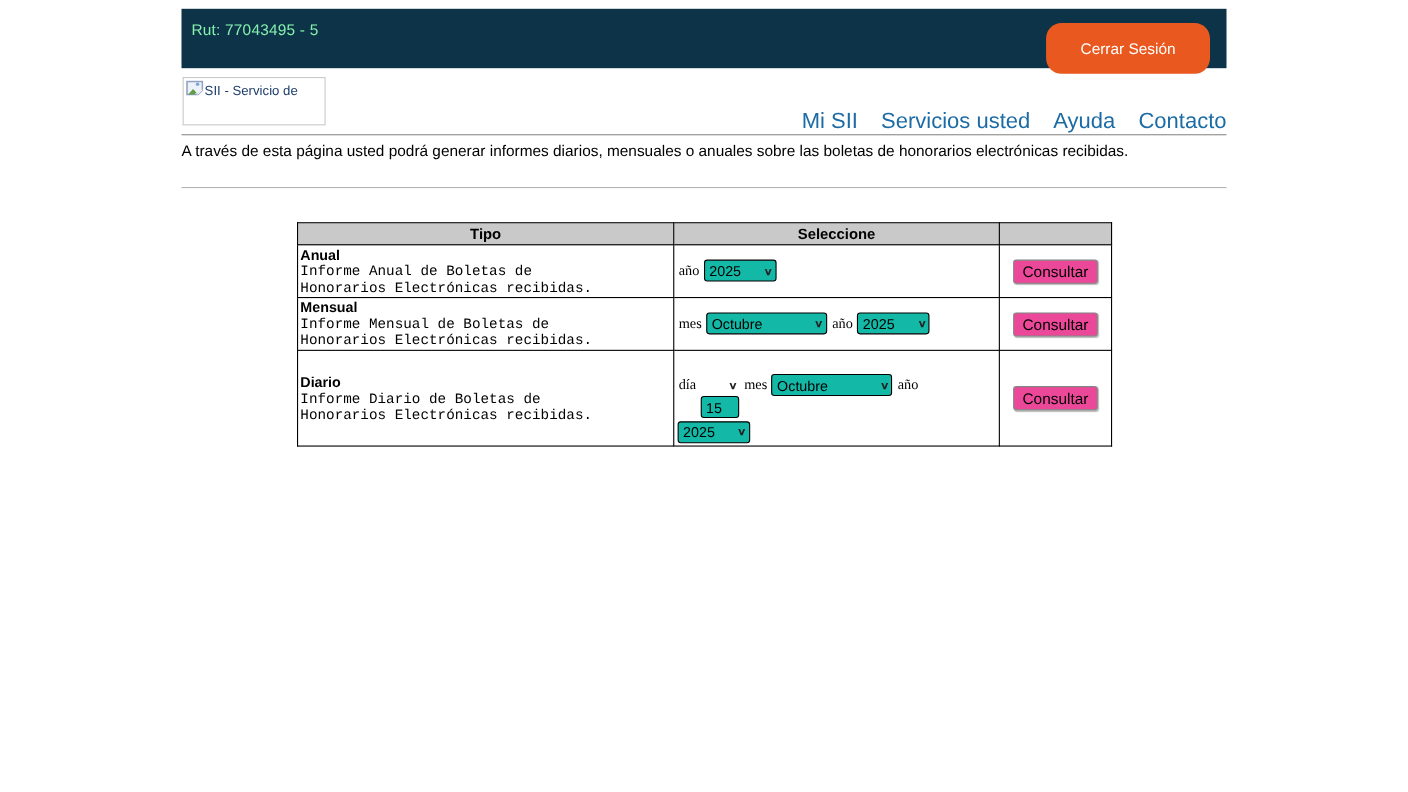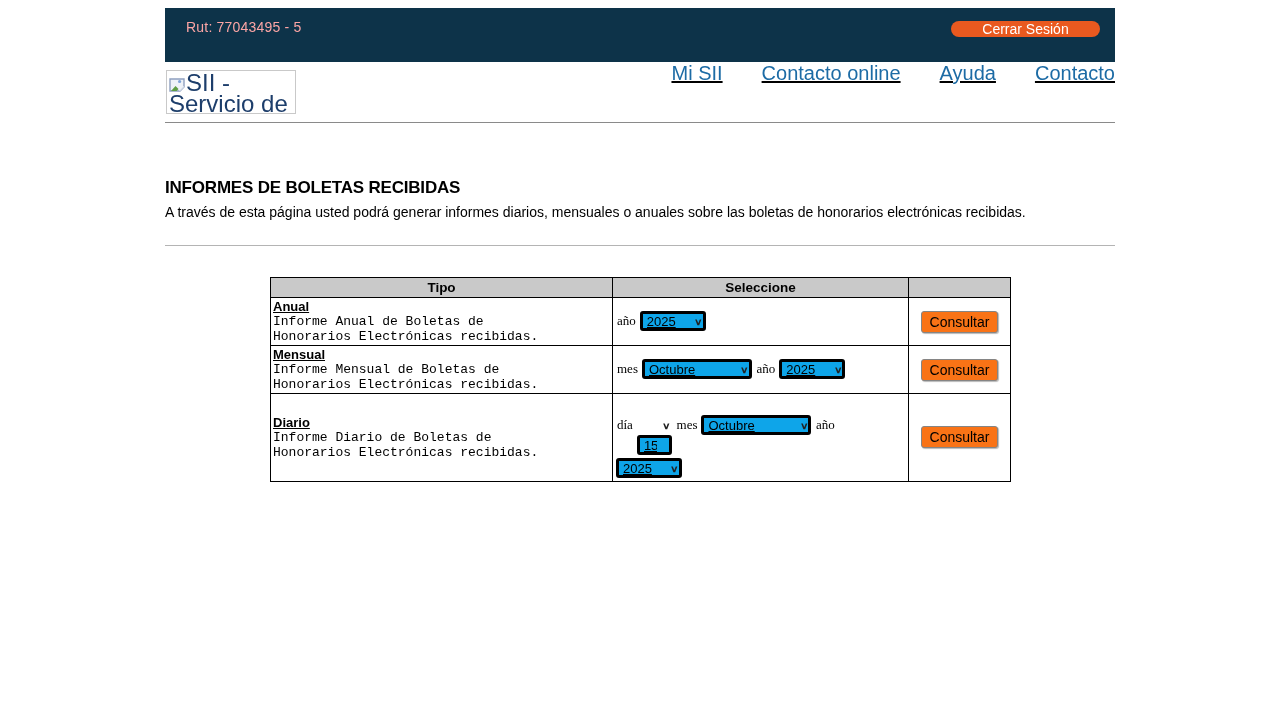--- a/index.html
+++ b/index.html
@@ -16,45 +16,45 @@
     font-family:"Liberation Sans", sans-serif;color:#000;
   }
   .container{width:950px;margin:0 auto;position:relative;}
 
   
   .topbar{
     margin-top:8px;height:54px;background:var(--topbar_bg);
     position:relative;
   }
   .rut{
-    position:absolute;left:21px;top:11px;
-    color:#fca5a5;font-size:14px;letter-spacing:.2px;
+    position:absolute;left:9px;top:11px;
+    color:#86efac;font-size:14px;letter-spacing:.2px;
   }
   .logout-btn{
     position:absolute;right:15px;top:13px;
-    height:16px;min-width:149px;padding:0 24px;
+    height:46px;min-width:149px;padding:0 24px;
     background:var(--logout_bg);color:#ffffff;
     border:none;border-radius:14px;
     font-family:"Liberation Sans", sans-serif;font-size:14px;
     cursor:pointer;
   }
 
   
   .header{height:61px;border-bottom:1px solid #8a8a8a;position:relative;}
   .logo-box{
     position:absolute;left:1px;top:8px;width:130px;height:44px;
     border:1px solid #c9c9c9;overflow:hidden;
     padding:1px 2px;color:var(--logo_alt);
-    font-size:24px;line-height:21px;text-decoration:none;
+    font-size:12px;line-height:21px;text-decoration:none;
     display:block;
   }
   .logo-box .bimg{vertical-align:-2px;margin-right:1px;}
   .nav{
     position:absolute;right:0;top:0;height:100%;
-    display:flex;align-items:flex-start;gap:39px;text-decoration:underline;
+    display:flex;align-items:flex-end;gap:21px;
   }
   .nav a{
     color:var(--nav_link);font-size:20px;text-decoration:none;
     white-space:nowrap;cursor:pointer;
   }
 
   
   .page-title{
     margin:55px 0 0 0;font-size:17px;font-weight:bold;
     letter-spacing:-0.2px;
@@ -77,44 +77,44 @@
     font-size:13.5px;font-weight:bold;height:20px;padding:0;
     text-align:center;
   }
   table.informes td{
     border:1px solid #000;height:46px;padding:1px 2px;
     vertical-align:middle;
   }
   .col-tipo{width:342px;}
   .col-sel{width:296px;}
   .col-btn{width:102px;}
-  .tipo-name{font-weight:bold;display:block;line-height:15px;text-decoration:underline;}
+  .tipo-name{font-weight:bold;display:block;line-height:15px;}
   .tipo-desc{display:block;max-width:285px;line-height:15px;font-family:Liberation Mono, monospace;}
   .sel-cell{padding-left:3px !important;line-height:22px;}
   .ctl-label{margin:0 4px 0 1px;font-family:Liberation Serif, serif;}
   .selwrap{position:relative;display:inline-block;vertical-align:middle;}
   .selwrap select{
     appearance:none;-webkit-appearance:none;-moz-appearance:none;
     font-family:"Liberation Sans", sans-serif;font-size:13px;
-    height:20px;border:3px solid #000000;border-radius:3px;
-    background:#0ea5e9;padding:0 15px 0 4px;color:#000;cursor:pointer;text-decoration:underline;
+    height:20px;border:1px solid #000000;border-radius:3px;
+    background:#14b8a6;padding:0 15px 0 4px;color:#000;cursor:pointer;
   }
   .selwrap .chev{
     position:absolute;right:4px;top:50%;
     transform:translateY(-52%) scaleX(1.3);
     font-size:9px;color:#222;pointer-events:none;font-weight:bold;
   }
   .sel-year select{width:66px;}
   .sel-month select{width:110px;}
   .sel-day select{width:35px;padding-right:12px;margin-top:40px;}
   .sel-day .chev{right:2px;}
   .btn-cell{text-align:center;}
   .consultar-btn{
     font-family:"Liberation Sans", sans-serif;font-size:14px;
-    padding:2px 8px;background:#f97316;color:#000;
+    padding:2px 8px;background:#ec4899;color:#000;
     border:1px solid #858585;border-radius:3px;
     box-shadow:1px 1px 1px #b9b9b9;cursor:pointer;
   }
 </style>
 </head>
 <body>
 
 <div class="container">
 
   <div class="topbar">
@@ -126,27 +126,26 @@
     <a class="logo-box">
       <svg class="bimg" width="16" height="15" viewBox="0 0 16 15">
         <path d="M1 1 h14 v8 l-4 4 h-10 z" fill="#eef2f8" stroke="#8fa0c0" stroke-width="1.4"></path>
         <path d="M2 13 l4.5 -5 l3 3 l-1.8 2 z" fill="#5f9e44"></path>
         <path d="M9 3.5 a1.6 1.6 0 1 0 3.2 0 a1.6 1.6 0 1 0 -3.2 0" fill="#7ea4d8"></path>
         <path d="M11 13 l4 -4 v-1 l-5 5 z" fill="#ffffff"></path>
       </svg><span>SII - Servicio de</span>
     </a>
     <nav class="nav">
       <a>Mi SII</a>
-      <a>Contacto online</a>
+      <a>Servicios usted</a>
       <a>Ayuda</a>
       <a>Contacto</a>
     </nav>
   </div>
 
-  <h1 class="page-title">INFORMES DE BOLETAS RECIBIDAS</h1>
   <p class="page-subtitle">A través de esta página usted podrá generar informes diarios, mensuales o anuales sobre las boletas de honorarios electrónicas recibidas.</p>
   <hr class="rule">
 
   <div class="consulta">
     <table class="informes">
       <colgroup>
           <col class="col-tipo">
           <col class="col-sel">
           <col class="col-btn">
         </colgroup>

